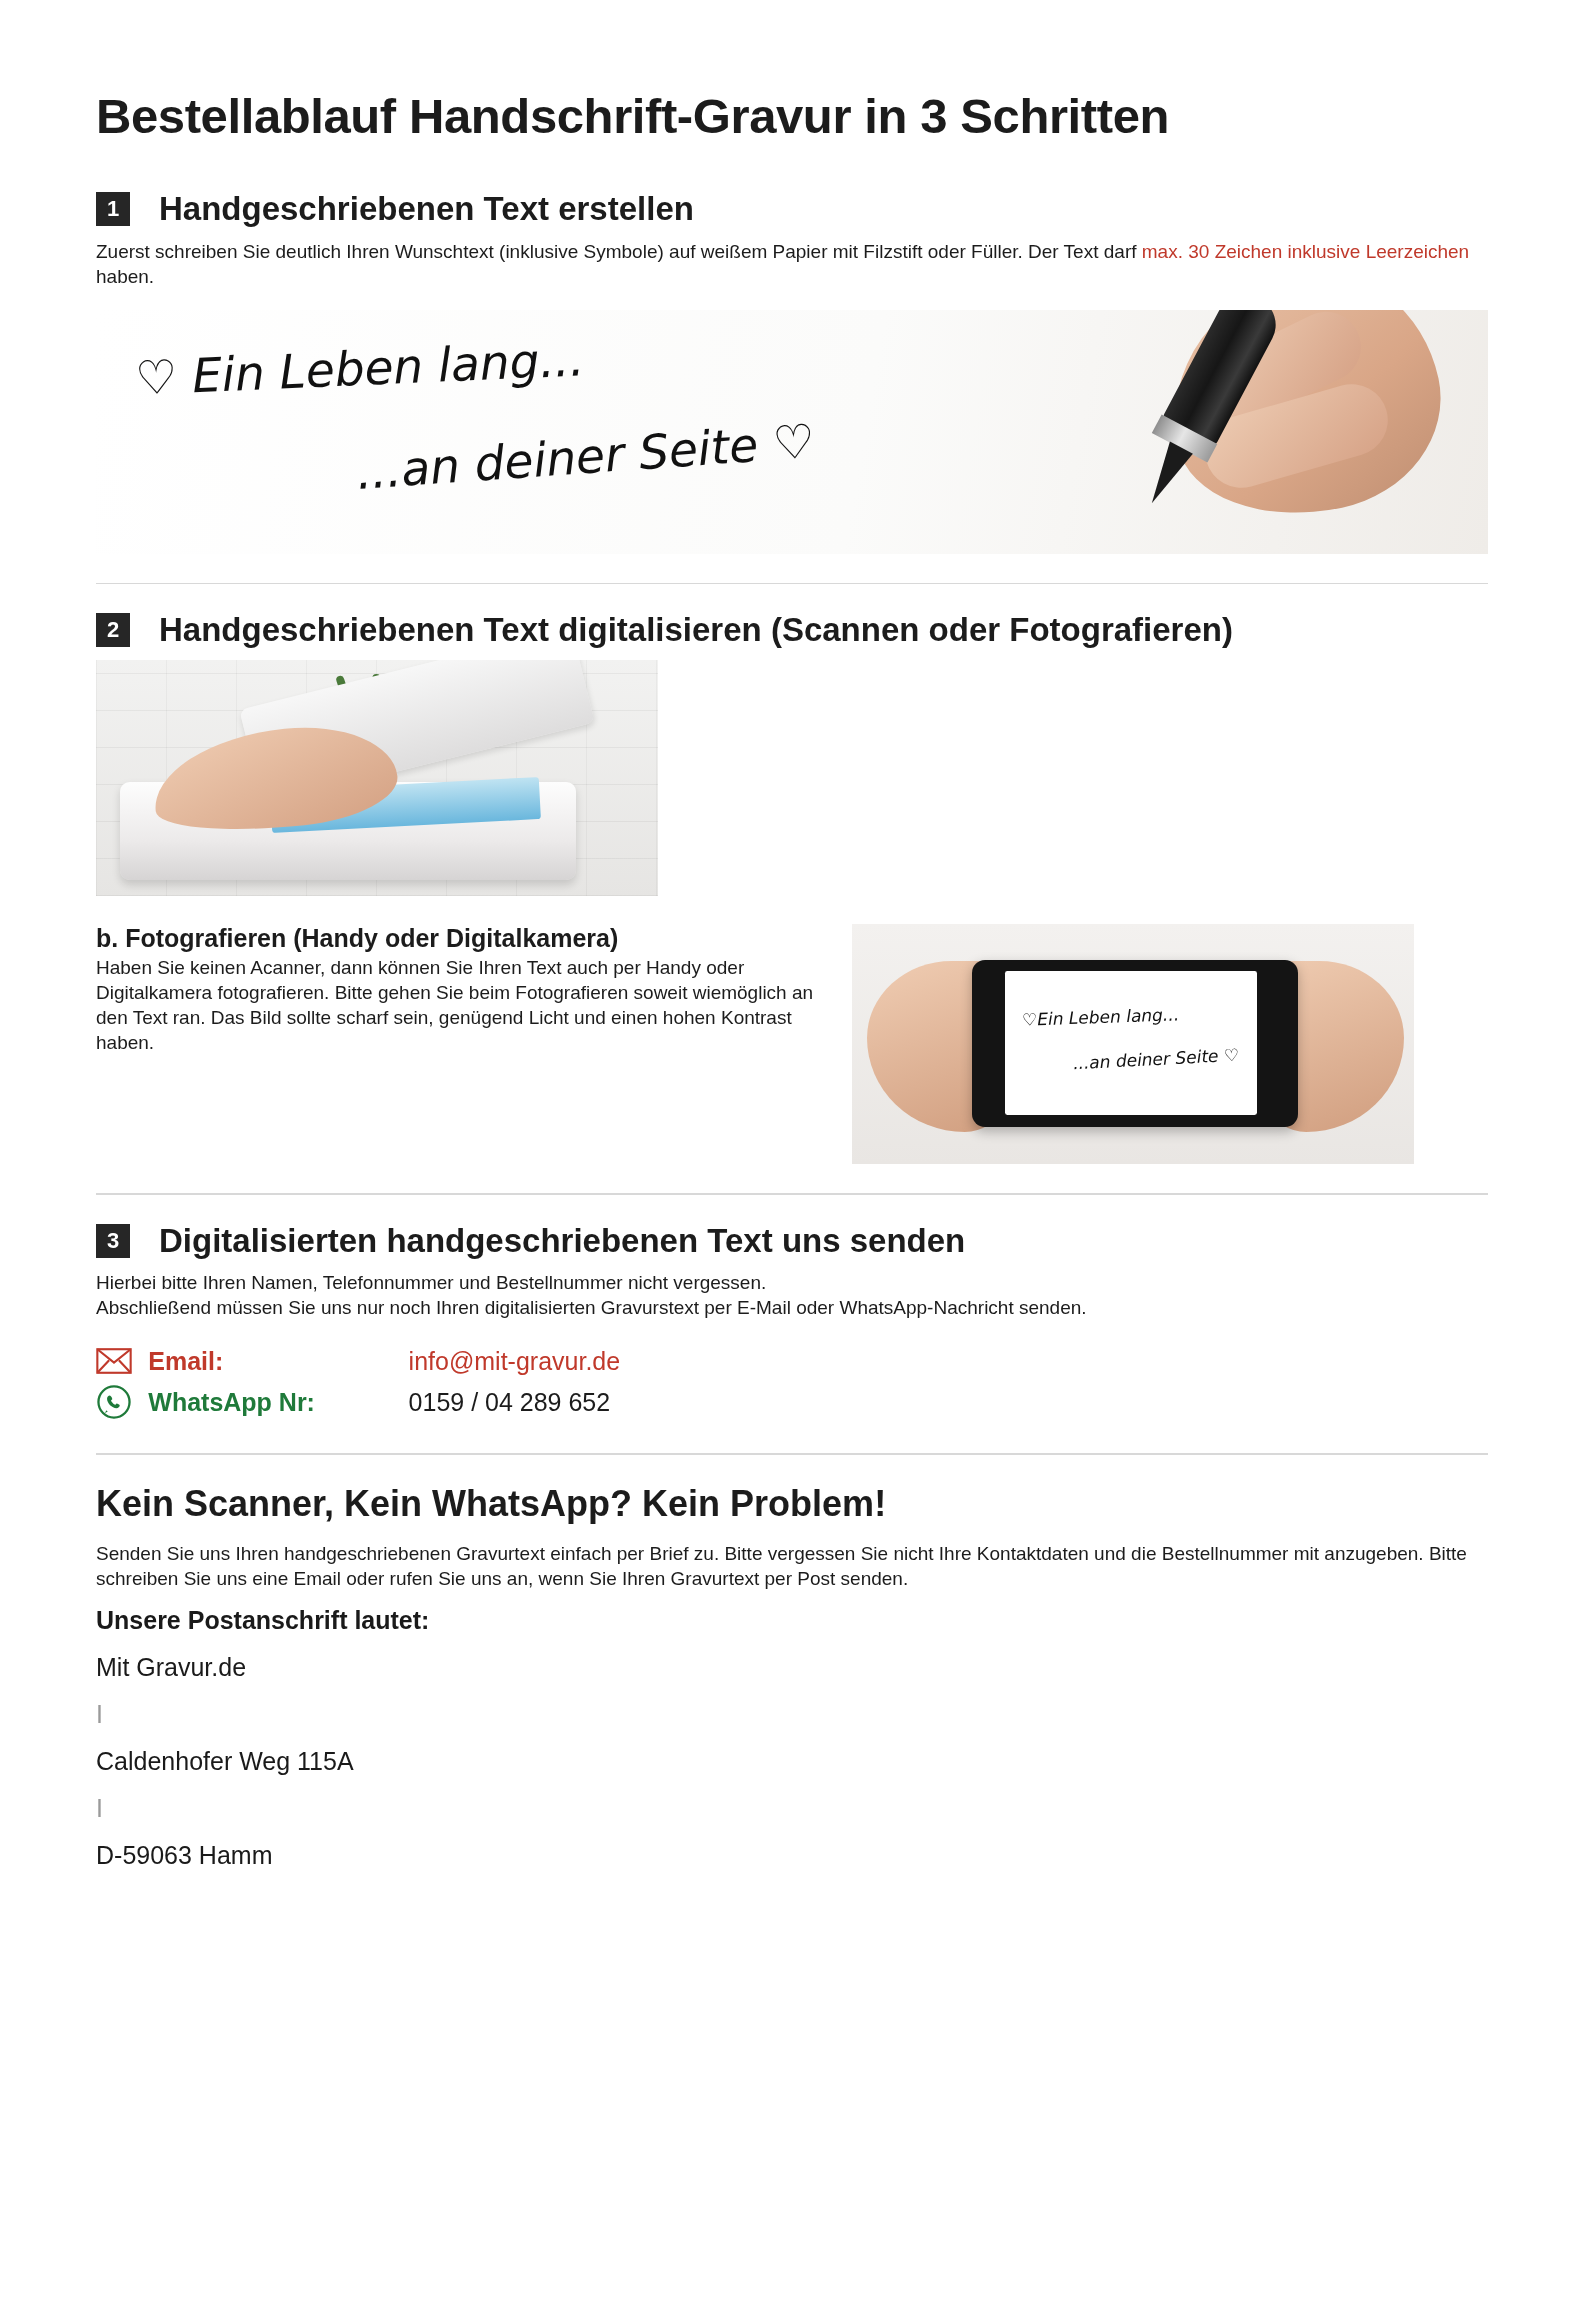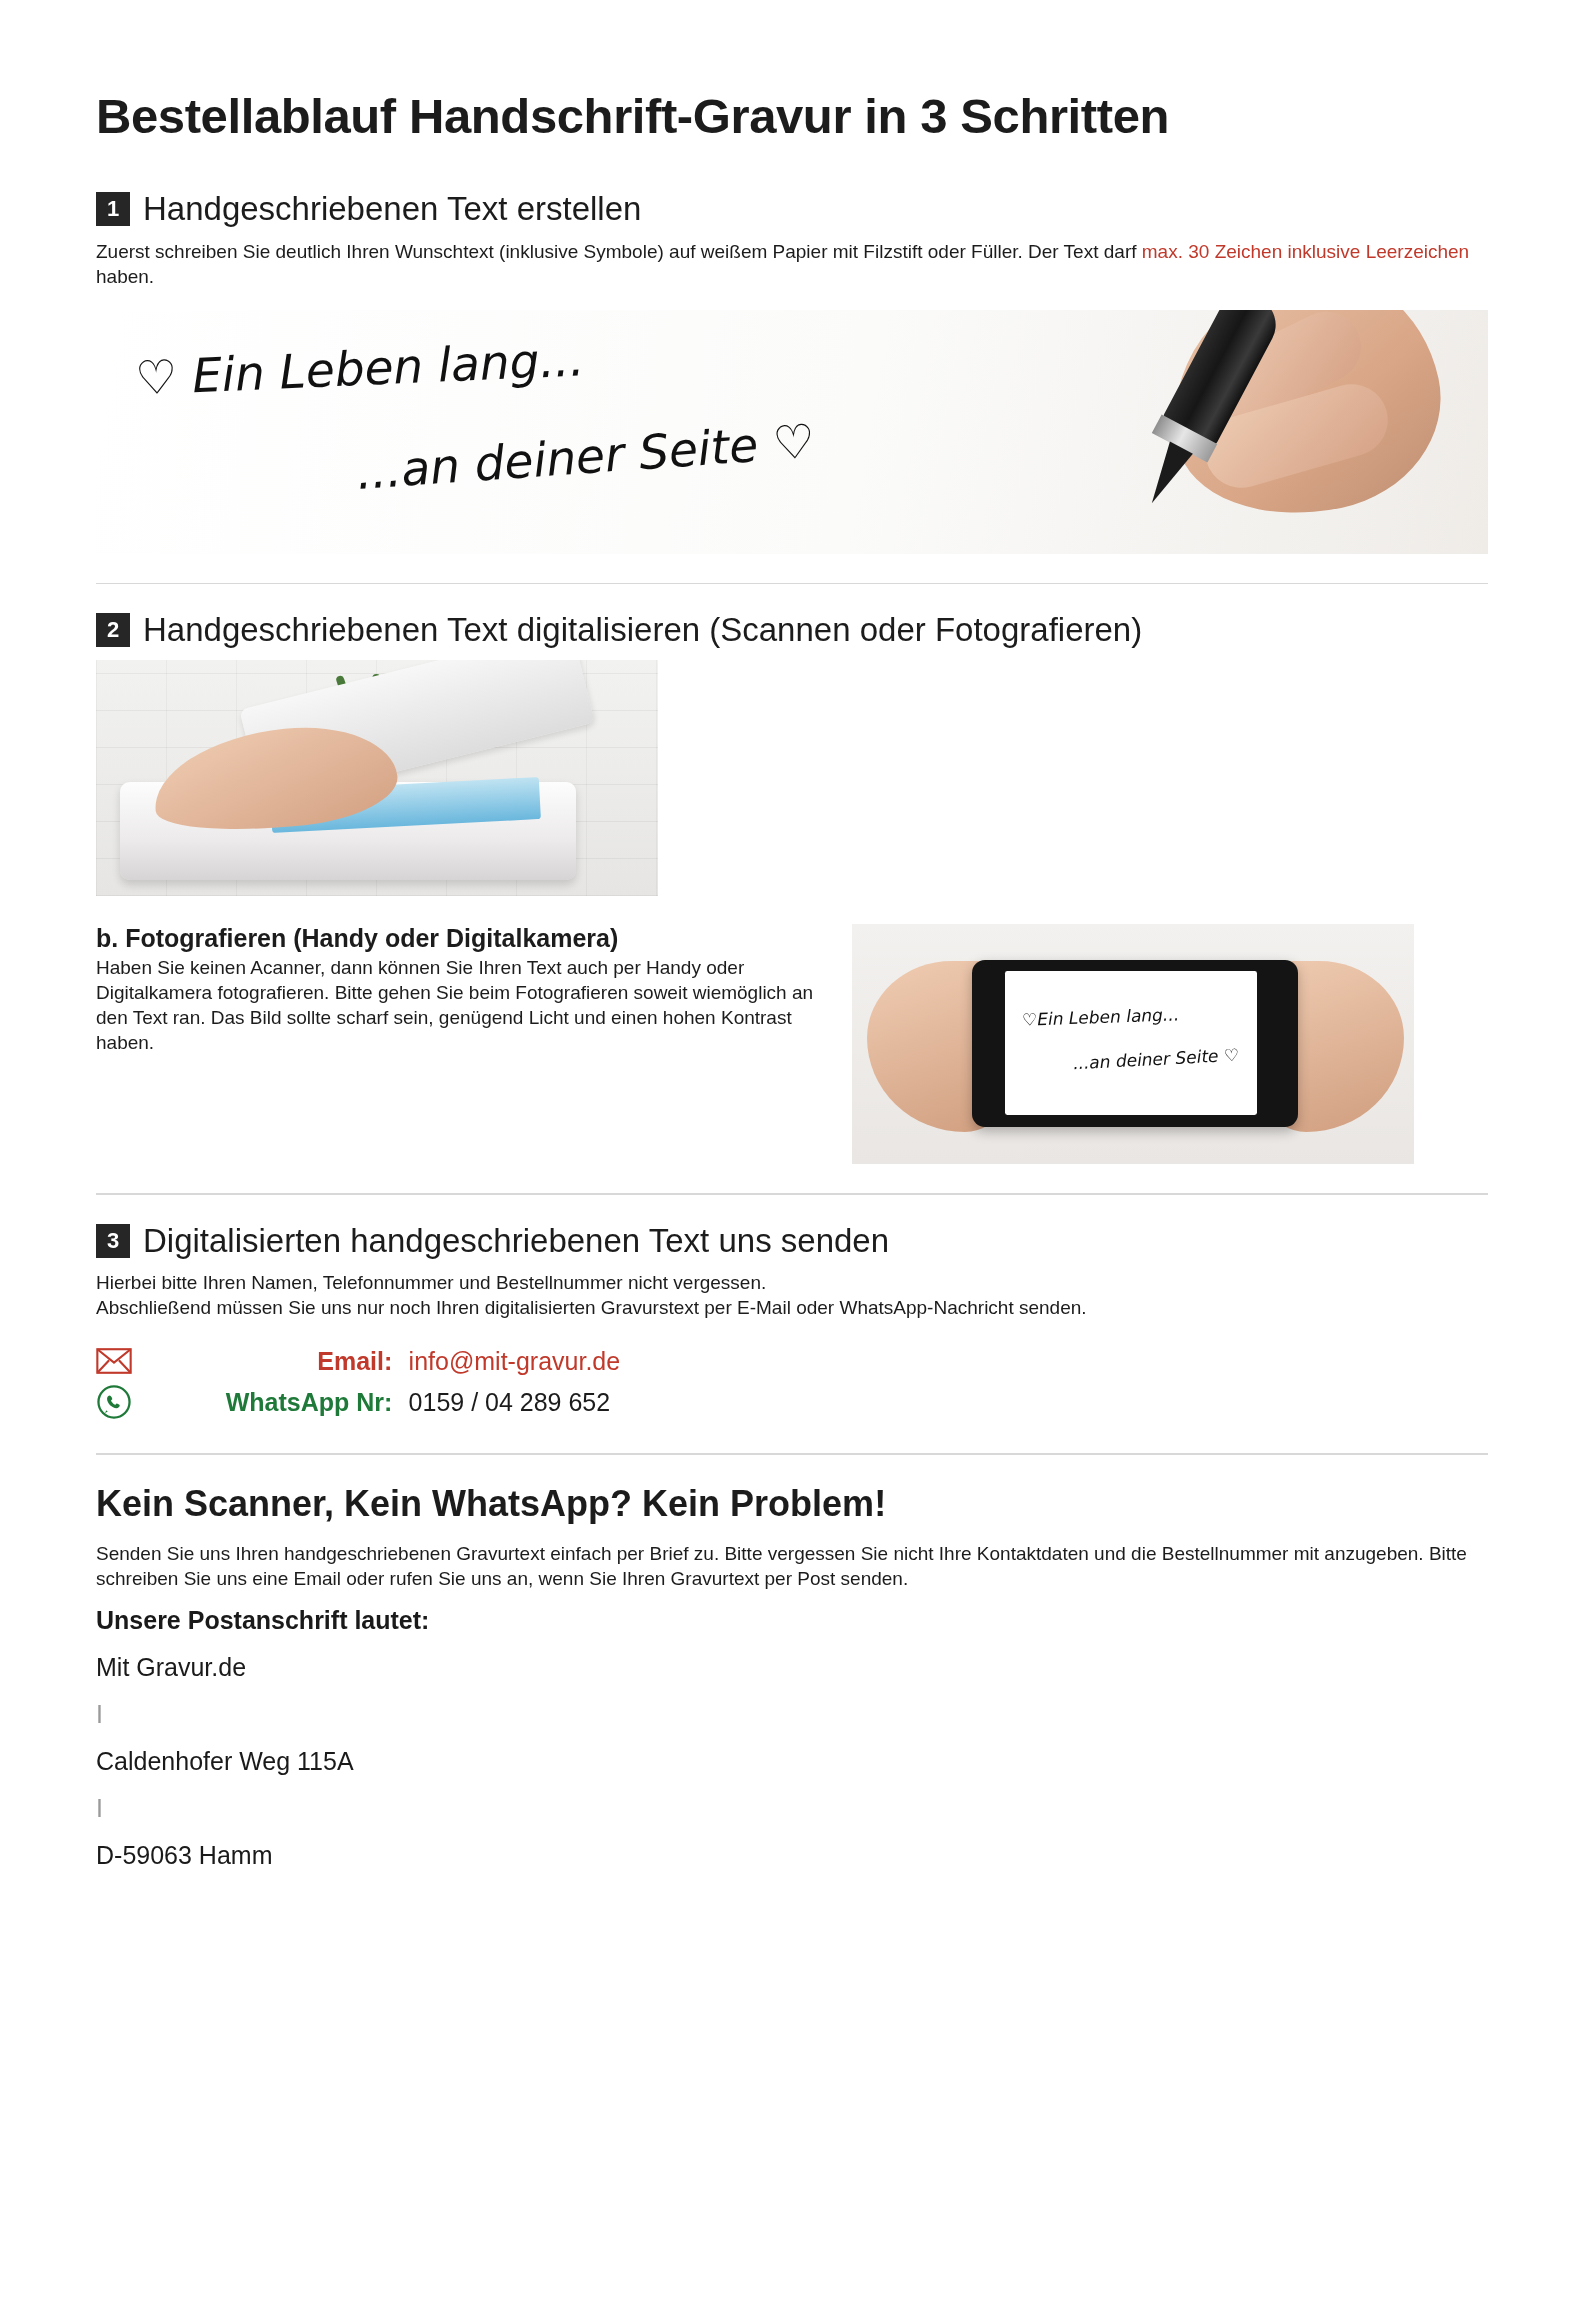--- a/index.html
+++ b/index.html
@@ -49,23 +49,24 @@
     height: 34px;
     background: #262626;
     color: #ffffff;
     font-size: 22px;
     font-weight: bold;
     line-height: 1;
     flex: 0 0 auto;
   }
   .step-title {
     font-size: 33px;
-    font-weight: normal;
+    font-weight: bold;
     color: #1c1c1c;
     line-height: 1.1;
+    margin-left: 16px;
   }
 
   .body-text {
     font-size: 19px;
     line-height: 1.32;
     color: #1c1c1c;
     margin: 0;
   }
   .accent-red { color: #c0392b; }
 
@@ -279,21 +280,21 @@
     font-size: 25px;
     font-weight: bold;
     color: #c0392b;
   }
   .contact-label.green { color: #1f7a3a; }
   .contact-value {
     font-size: 25px;
     color: #c0392b;
   }
   .contact-value.dark { color: #1c1c1c; }
-  .label-w { width: 244px; text-align: right; }
+  .label-w { width: 244px; }
 
   
   .section-title {
     font-size: 36px;
     font-weight: bold;
     color: #1c1c1c;
     margin: 0 0 16.3px 0;
   }
   .address-row {
     display: flex;

